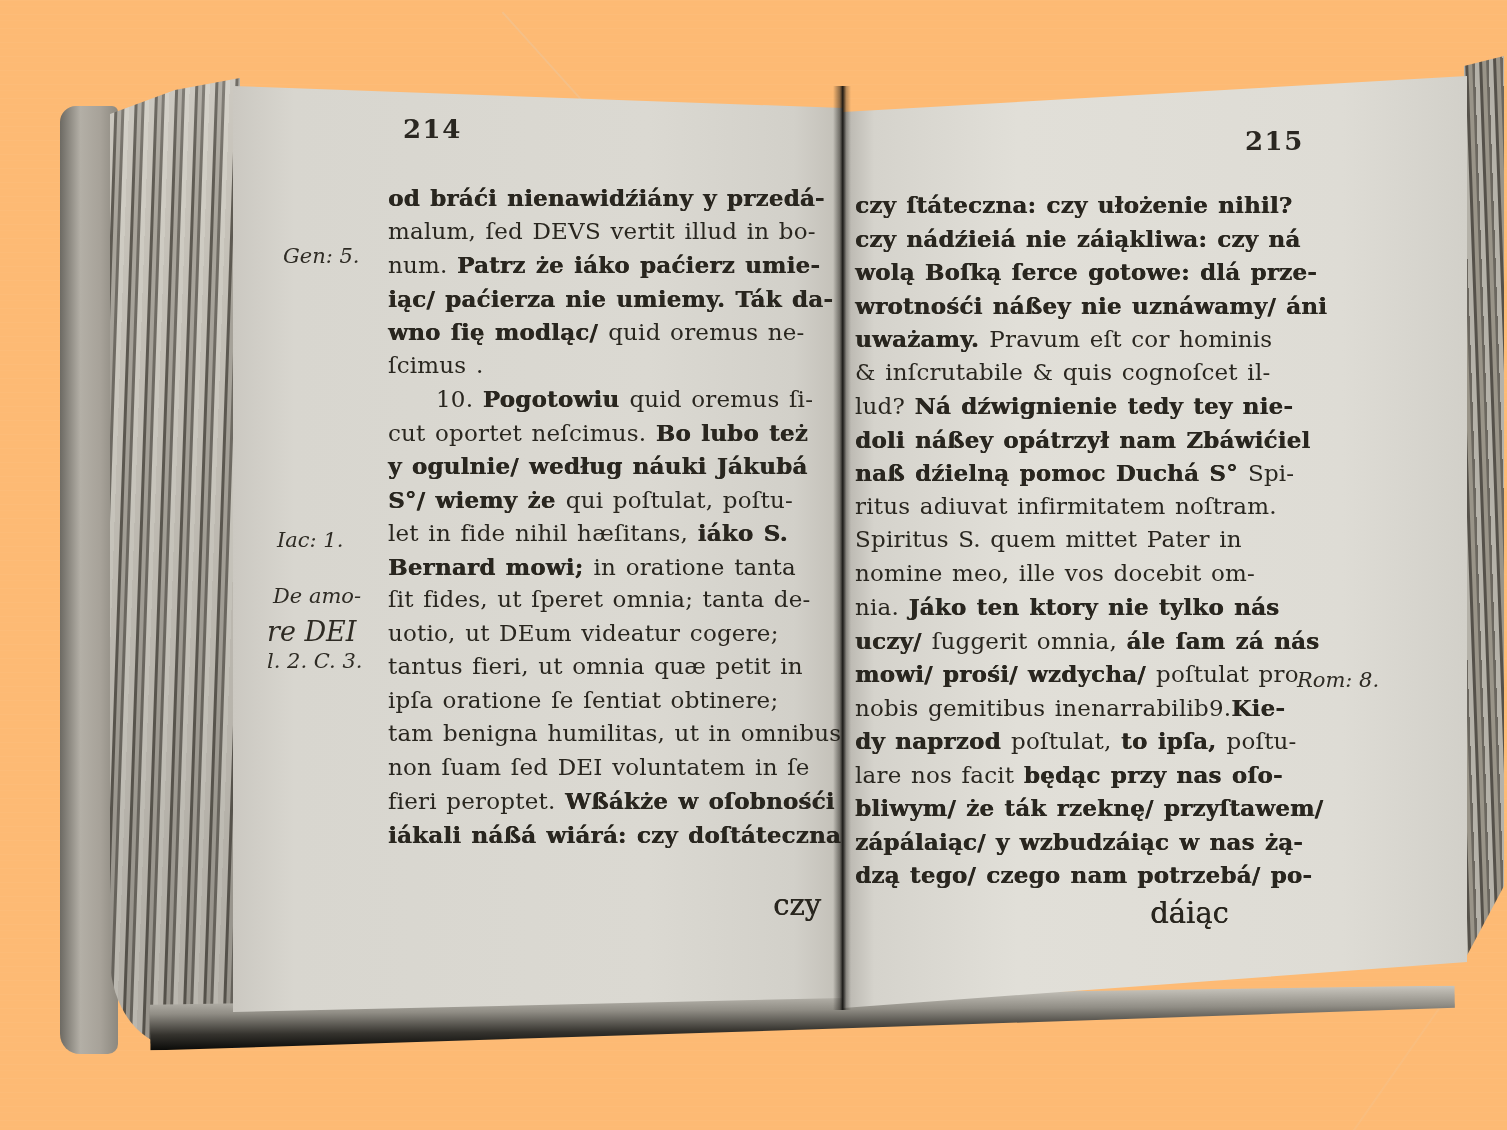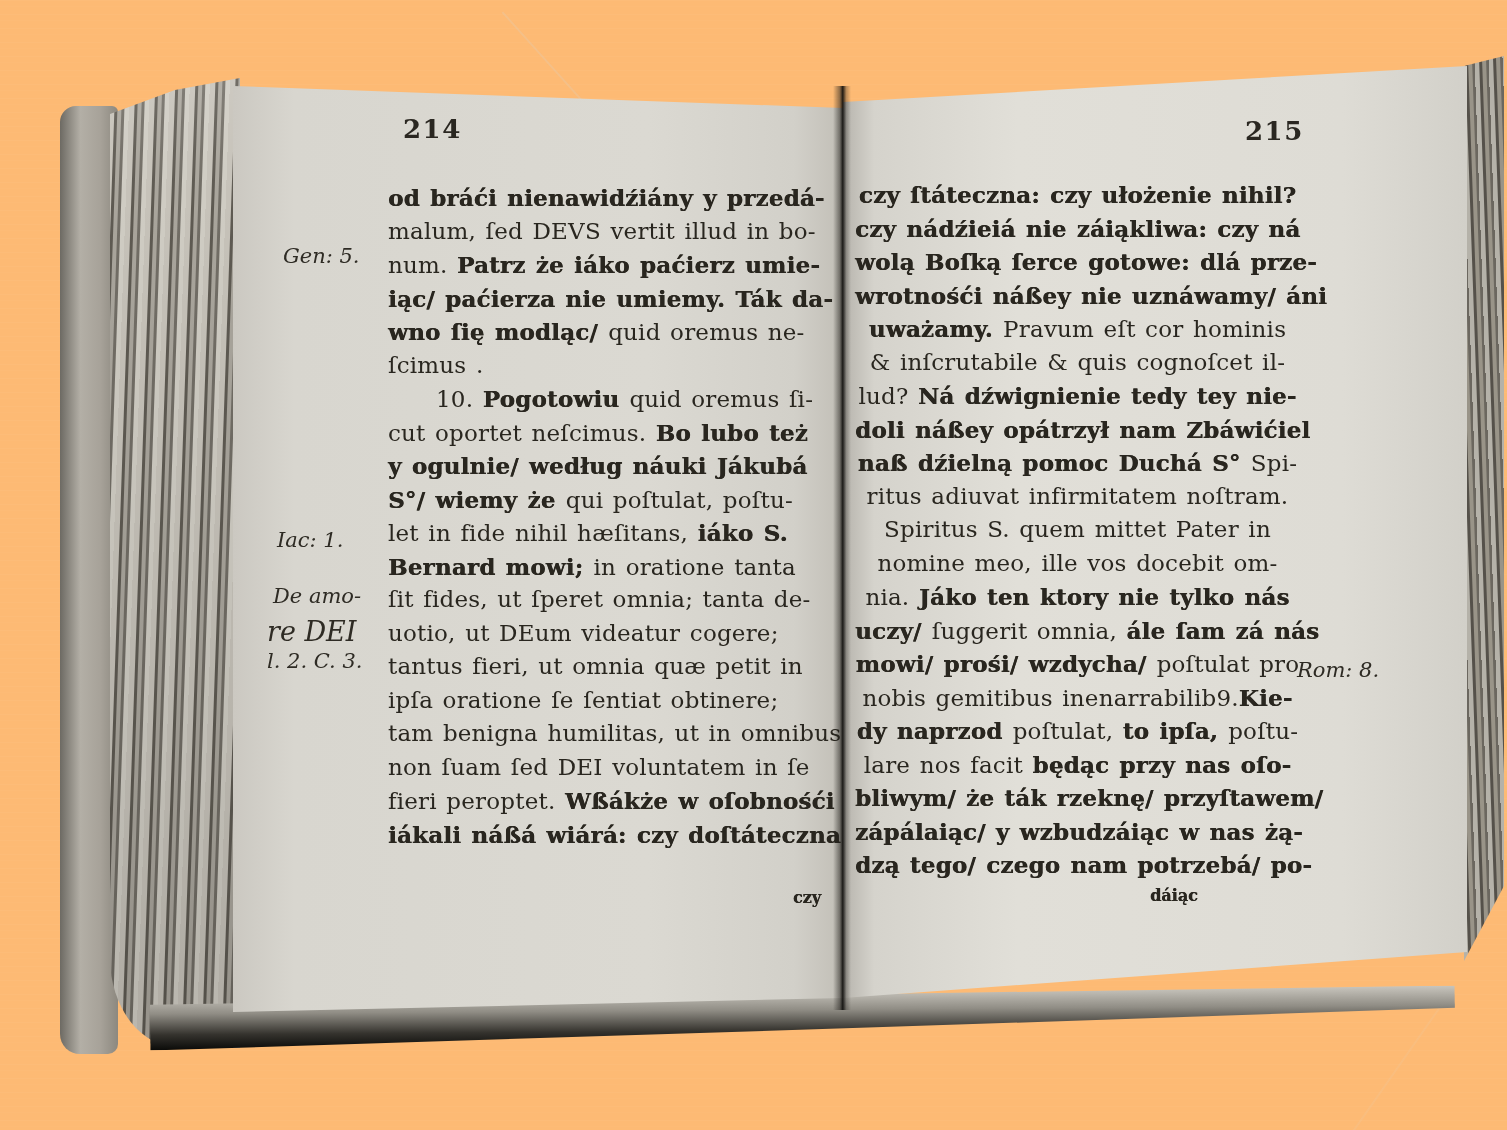--- a/index.html
+++ b/index.html
@@ -45,42 +45,41 @@
     clip-path:polygon(0 18%,100% 0,100% 40%,55% 68%,0 100%);
     transform:rotate(-0.4deg);
   }
   .page{position:absolute;color:#29261f;}
   .page-left{
     left:233px;top:84px;width:610px;height:928px;
     background:linear-gradient(90deg,#cbc8c1,#d8d6cf 10%,#dbd9d2 68%,#d2d0c9 92%,#c1beb6);
     clip-path:polygon(0 2px,100% 24px,100% calc(100% - 14px),0 100%);
   }
   .page-right{
-    left:843px;top:66px;width:624px;height:932px;
+    left:843px;top:76px;width:624px;height:932px;
     background:linear-gradient(90deg,#b6b3ac,#d5d3cc 5%,#e1dfd8 28%,#dedcd5 80%,#d2d0c9 100%);
     clip-path:polygon(0 36px,100% 0,100% calc(100% - 46px),0 100%);
-    text-align:center;
   }
   .gutter{
     position:absolute;left:833px;top:86px;width:18px;height:924px;
     background:linear-gradient(90deg,rgba(30,28,24,0) 0%,rgba(30,28,24,0.50) 38%,rgba(14,13,11,0.92) 54%,rgba(30,28,24,0.30) 74%,rgba(30,28,24,0) 100%);
   }
 
   
   .page-number{position:absolute;font-weight:700;font-size:26px;letter-spacing:1.5px;color:#2a2721;}
   #pn-left{left:170px;top:30px;}
   #pn-right{left:402px;top:50px;}
   .text-column{position:absolute;}
   #col-left{left:155px;top:97px;width:458px;}
   #col-right{left:12px;top:112px;width:445px;}
   .line{height:33.5px;line-height:33.5px;white-space:nowrap;font-size:23px;letter-spacing:0.2px;word-spacing:2px;}
   .seg-g{font-weight:700;text-shadow:0.4px 0 0 currentColor;}
   .seg-r{font-weight:400;}
   .margin-note{position:absolute;font-style:italic;font-size:21px;white-space:nowrap;color:#2e2b24;}
-  .catchword{position:absolute;font-size:16px;font-weight:700;text-shadow:0.4px 0 0 currentColor;color:#29261f;}
+  .catchword{position:absolute;font-size:29px;font-weight:400;text-shadow:0.4px 0 0 currentColor;color:#29261f;}
   #cw-left{right:22px;top:804px;}
   #cw-right{left:307px;top:820px;}
 </style>
 </head>
 <body>
 
 <div id="stage">
   <div class="bg-streaks"></div>
   <div class="scratch" id="scratch1"></div>
   <div class="scratch" id="scratch2"></div>

